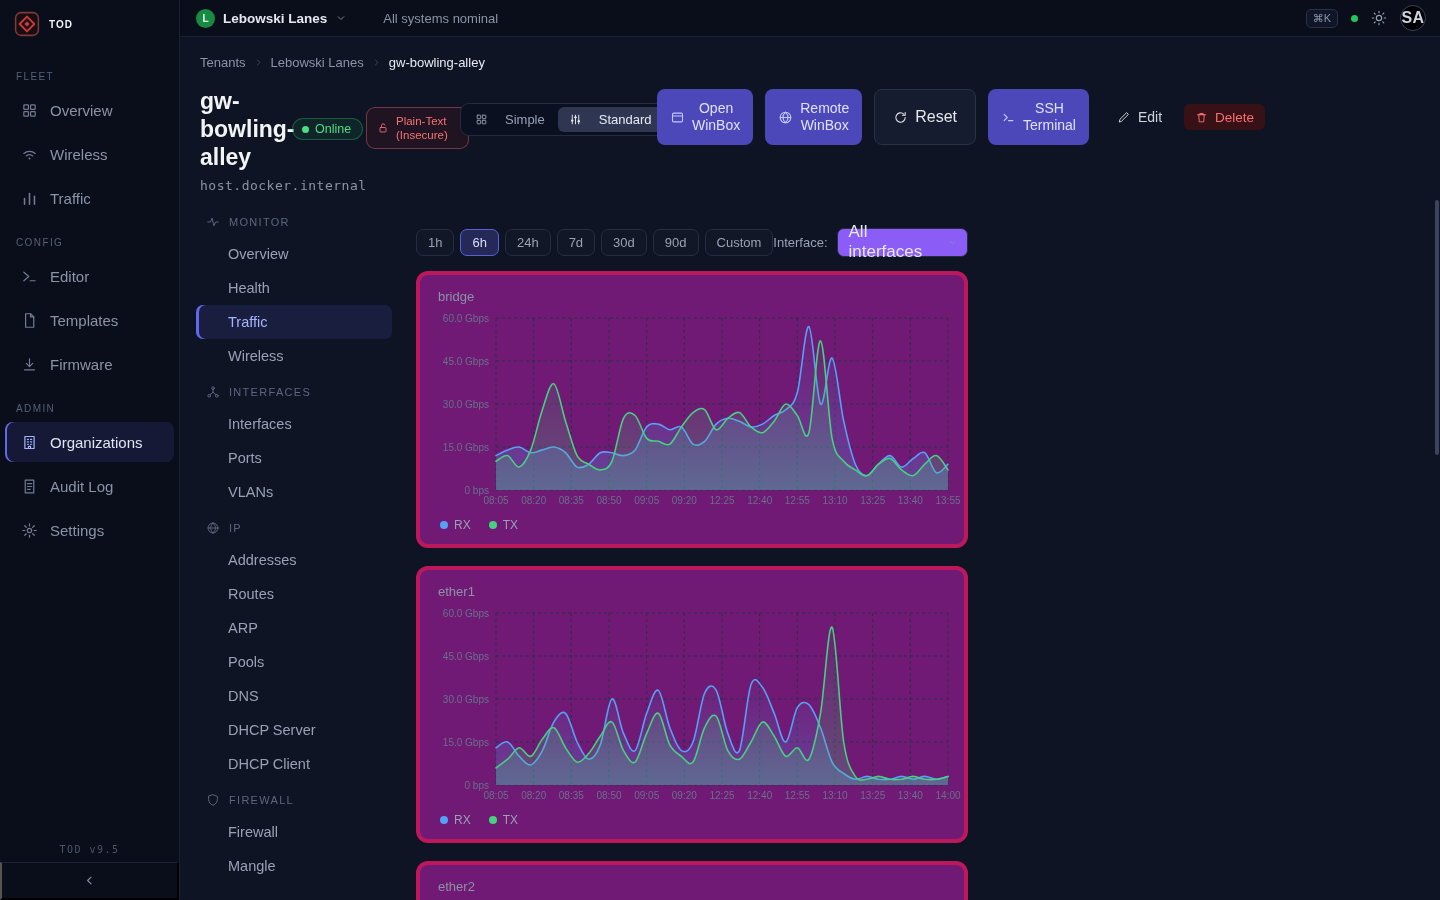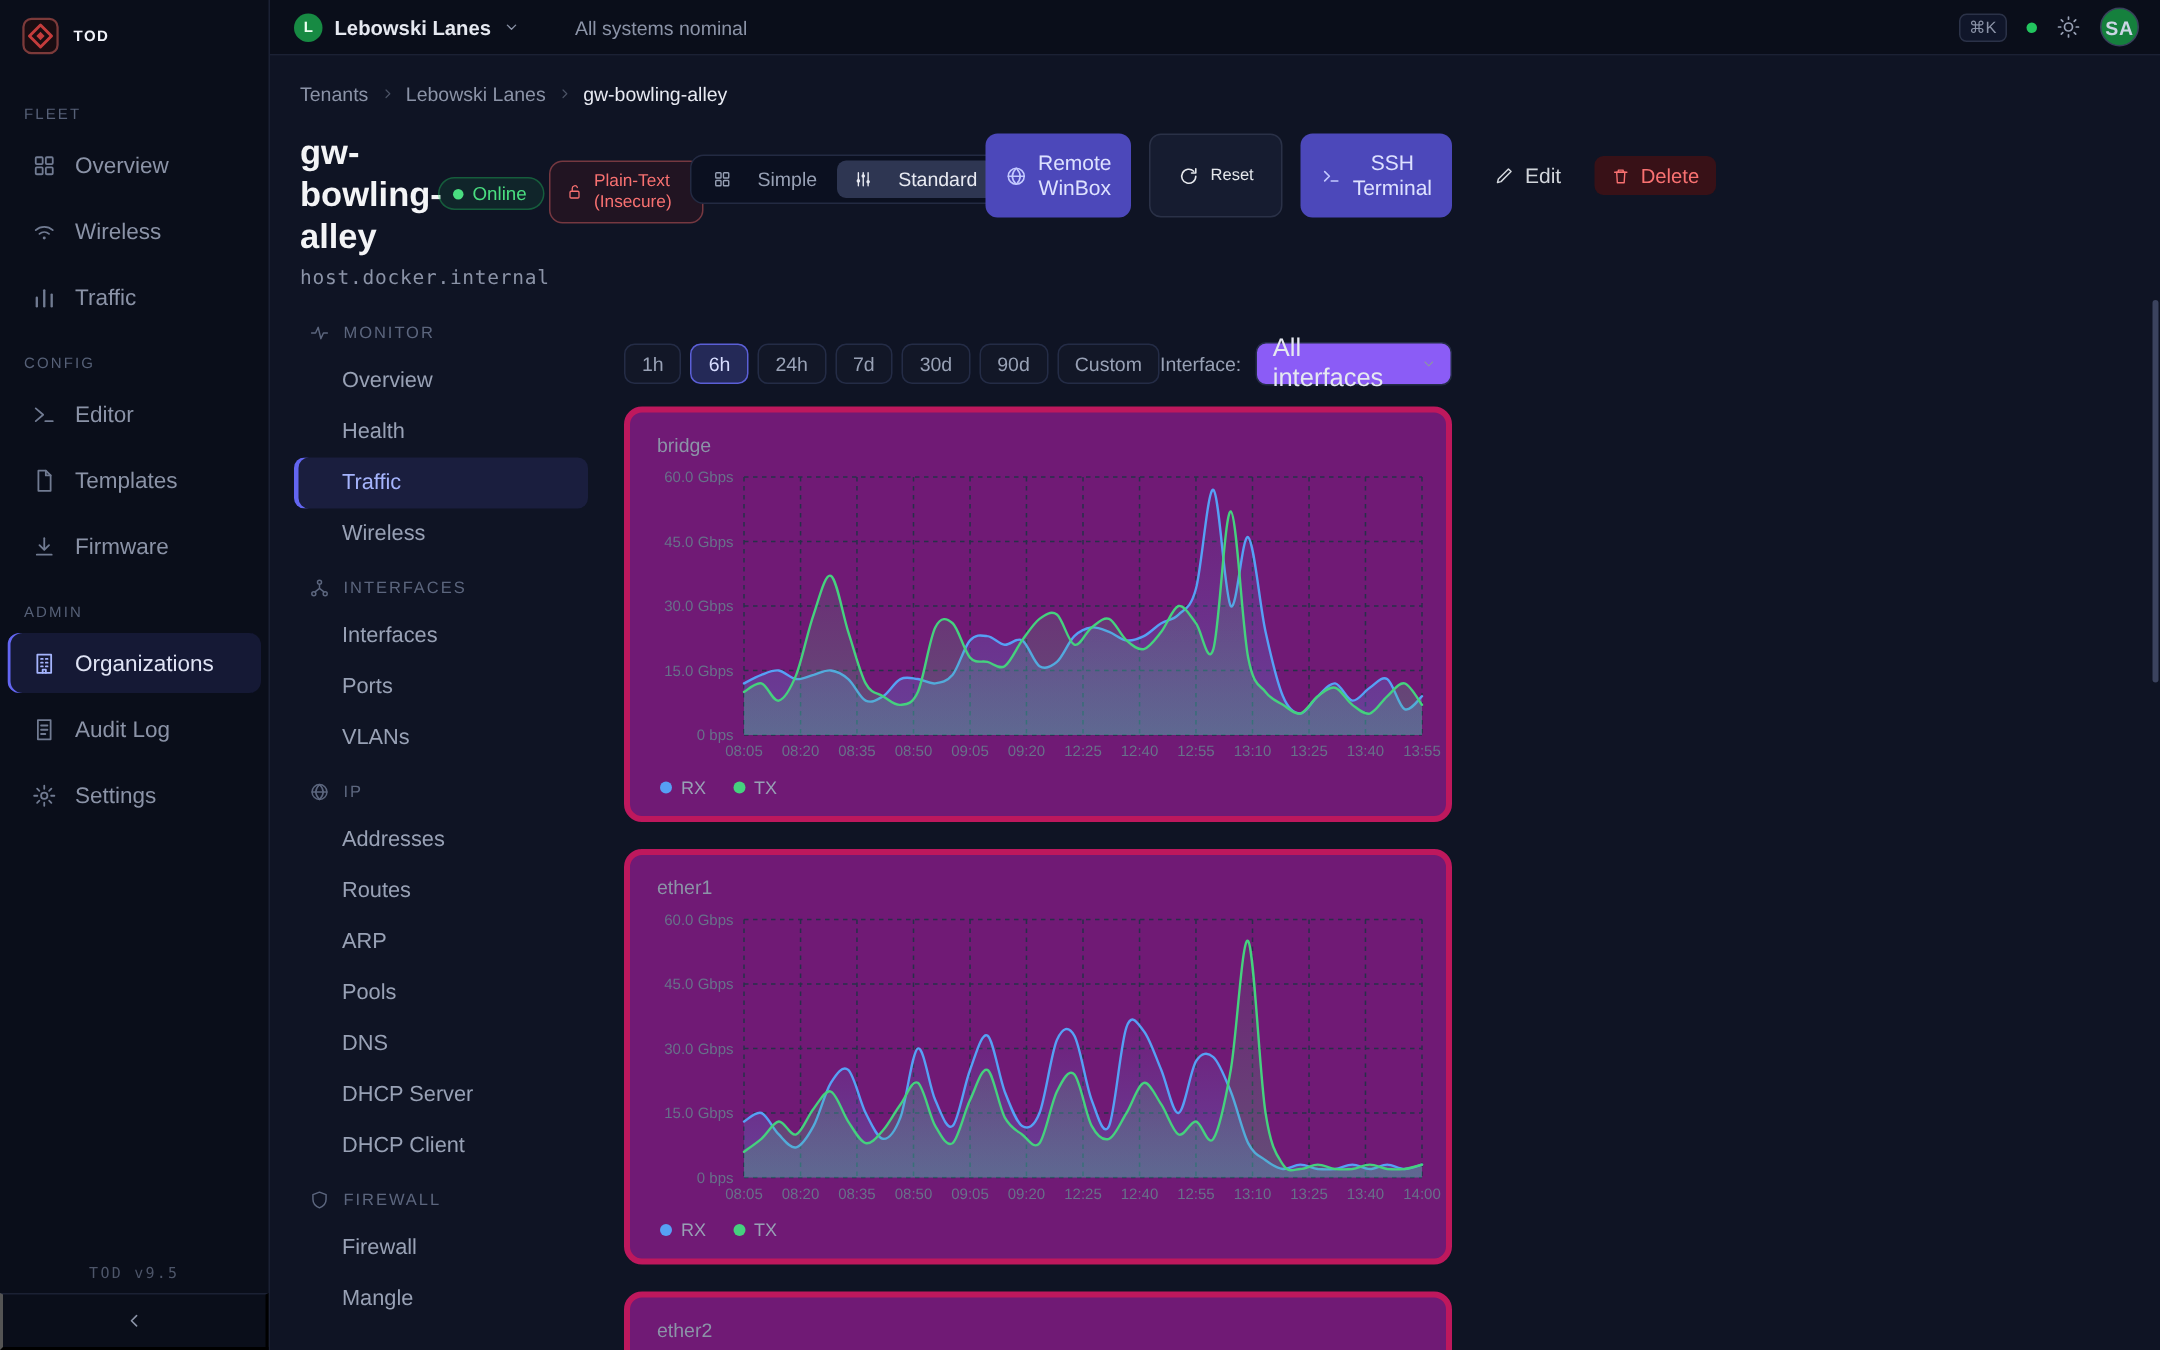--- a/index.html
+++ b/index.html
@@ -36,22 +36,22 @@
   .tenant-badge{width:19px;height:19px;border-radius:50%;background:#178a43;color:#eafff1;
     font-size:10px;font-weight:700;display:flex;align-items:center;justify-content:center}
   .tenant-name{font-size:13.5px;color:#e5e8f0;font-weight:600}
   .tenant .ic{color:#8b93a7}
   .sys-status{margin-left:36px;font-size:13px;color:#8b93a7}
   .tb-right{margin-left:auto;display:flex;align-items:center;gap:13px}
   .kbd{font-size:11px;color:#8b93a7;border:1px solid #2b3248;border-radius:5px;padding:2px 6px;
     background:#10162a;cursor:pointer}
   .status-dot{width:7px;height:7px;border-radius:50%;background:#22c55e}
   .theme-btn{color:#98a1b5;cursor:pointer;background:none;border:none}
-  .avatar{width:26px;height:26px;border-radius:50%;background:#15803d;border:1px solid #39415c;
-    color:#cbd5e4;font-size:13px;font-weight:700;display:flex;align-items:center;justify-content:center;
+  .avatar{width:26px;height:26px;border-radius:50%;background:#000000;border:1px solid #39415c;
+    color:#cbd5e4;font-size:16px;font-weight:700;display:flex;align-items:center;justify-content:center;
     letter-spacing:.5px;cursor:pointer}
 
   
   #main{position:absolute;left:180px;top:37px;right:0;bottom:0;overflow:hidden}
 
   .breadcrumb{position:absolute;left:20px;top:18px;display:flex;align-items:center;gap:7px;
     font-size:13px;color:#8b93a7}
   .breadcrumb .sep{color:#4b5365}
   .breadcrumb .current{color:#e8eaf2}
   .crumb{cursor:pointer}
@@ -75,21 +75,21 @@
   .seg{display:flex;align-items:center;gap:17px;padding:5px 11px;border-radius:6px;font-size:13px;
     color:#98a1b5;cursor:pointer;background:none;border:none;font-family:inherit}
   .seg.active{background:#2e3652;color:#e8eaf2}
 
   .actions{position:absolute;left:477px;top:52px;height:56px;display:flex;align-items:center;gap:12px}
   .btn{display:flex;align-items:center;justify-content:center;gap:7px;border:none;cursor:pointer;
     font-family:inherit;font-size:14px;border-radius:8px}
   .btn-primary{background:#4c48ba;color:#dde1ff;height:56px;padding:0 13px}
   .btn-primary .wrap{width:min-content;text-align:center;line-height:17px}
   .btn-primary .ic{color:#c3c9ff}
-  .btn-dark{background:#161c30;border:1px solid #2a3147;color:#e5e7eb;height:56px;padding:0 18px;font-size:11px}
+  .btn-dark{background:#161c30;border:1px solid #2a3147;color:#e5e7eb;height:56px;padding:0 18px;font-size:16px}
   .btn-ghost{background:transparent;color:#d1d5db;height:28px;padding:0 10px;font-size:14px}
   .btn-danger{background:#381117;color:#f87171;height:26px;padding:0 11px;font-size:13.5px;border-radius:6px}
 
   
   .subnav{position:absolute;left:16px;top:166px;width:196px}
   .sn-head{height:30px;margin-top:4px;display:flex;align-items:center;gap:9px;padding:0 0 0 10px;
     font-size:11px;letter-spacing:1.3px;color:#5c667e;text-transform:uppercase}
   .sn-head .ic{color:#5c667e}
   .sn-item{height:34px;display:flex;align-items:center;padding-left:32px;font-size:14.5px;
     color:#98a1b5;border-radius:7px;cursor:pointer}
@@ -329,20 +329,29 @@
             <circle cx="6" cy="14" r="2.2" fill="currentColor" stroke="none"></circle>
             <circle cx="12" cy="8" r="2.2" fill="currentColor" stroke="none"></circle>
             <circle cx="18" cy="15" r="2.2" fill="currentColor" stroke="none"></circle>
           </svg>
         </span>
       <span>Standard</span>
     </button>
   </div>
 
   <div class="actions">
+    <button class="btn btn-primary">
+      <span class="ic">
+          <svg width="15" height="15" viewBox="0 0 24 24">
+            <rect x="4" y="5" width="16" height="14" rx="2"></rect>
+            <path d="M4 9.5h16"></path>
+          </svg>
+        </span>
+      <span class="wrap">Open WinBox</span>
+    </button>
     <button class="btn btn-primary">
       <span class="ic">
           <svg width="15" height="15" viewBox="0 0 24 24">
             <circle cx="12" cy="12" r="8.5"></circle>
             <path d="M3.5 12h17M12 3.5c-5.5 5.5-5.5 11.5 0 17M12 3.5c5.5 5.5 5.5 11.5 0 17"></path>
           </svg>
         </span>
       <span class="wrap">Remote WinBox</span>
     </button>
     <button class="btn btn-dark">

